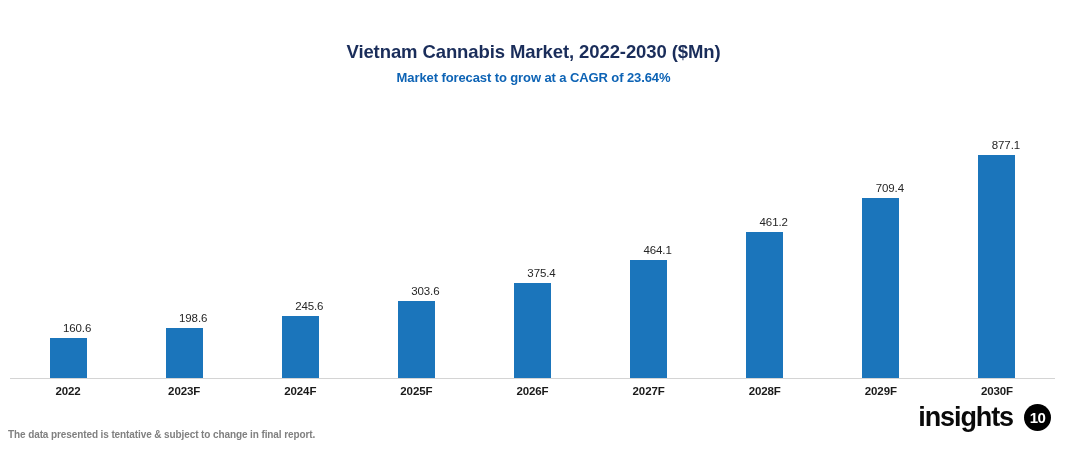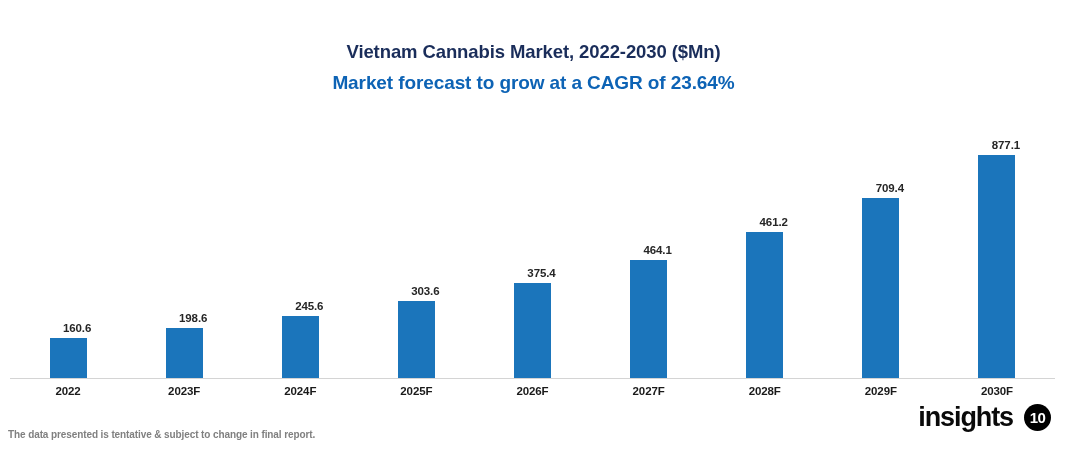--- a/index.html
+++ b/index.html
@@ -28,21 +28,21 @@
   }
   .chart-title {
     font-size: 18.5px;
     font-weight: bold;
     color: #1a2d5a;
     letter-spacing: -0.1px;
     line-height: 1.35;
     margin: 0;
   }
   .chart-subtitle {
-    font-size: 19px;
+    font-size: 13px;
     font-weight: bold;
     color: #0d63b5;
     letter-spacing: -0.1px;
     line-height: 1.45;
     margin: 0;
     padding-top: 4px;
   }
 
   
   .plot-area {
@@ -66,21 +66,21 @@
     position: relative;
     flex: 1 1 0;
     height: 100%;
     display: flex;
     flex-direction: column;
     justify-content: flex-end;
     align-items: center;
   }
   .bar-value {
     font-size: 11.5px;
-    font-weight: bold;
+    font-weight: normal;
     color: #262626;
     letter-spacing: -0.1px;
     margin-bottom: 4px;
     white-space: nowrap;
     padding-left: 18px;
   }
   .bar-rect {
     width: 37px;
     background: #1b75bb;
   }

